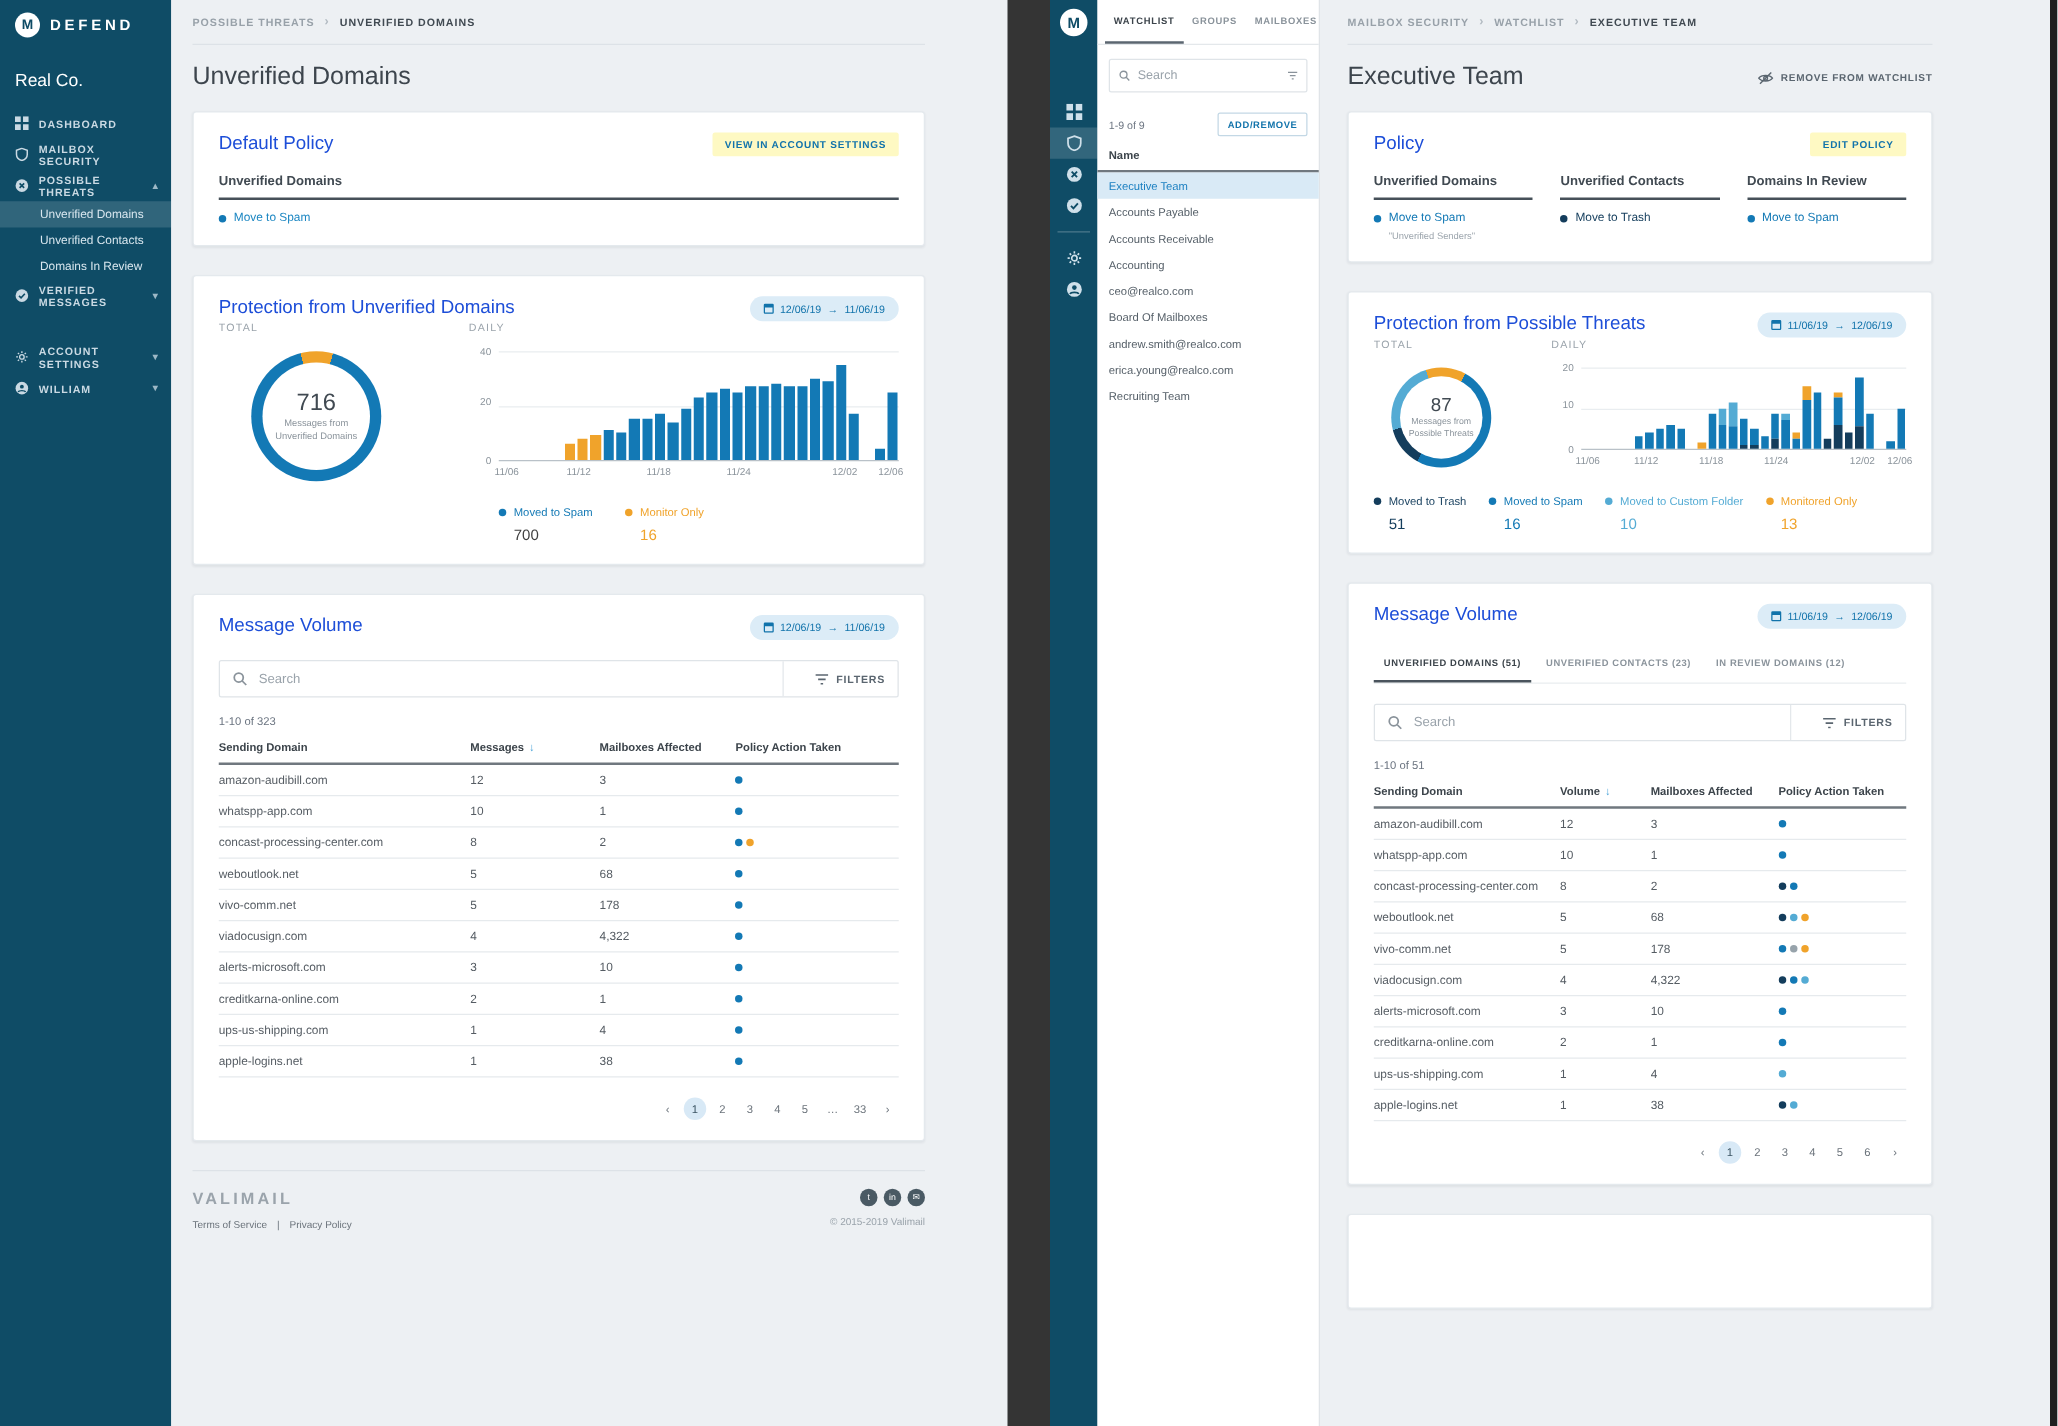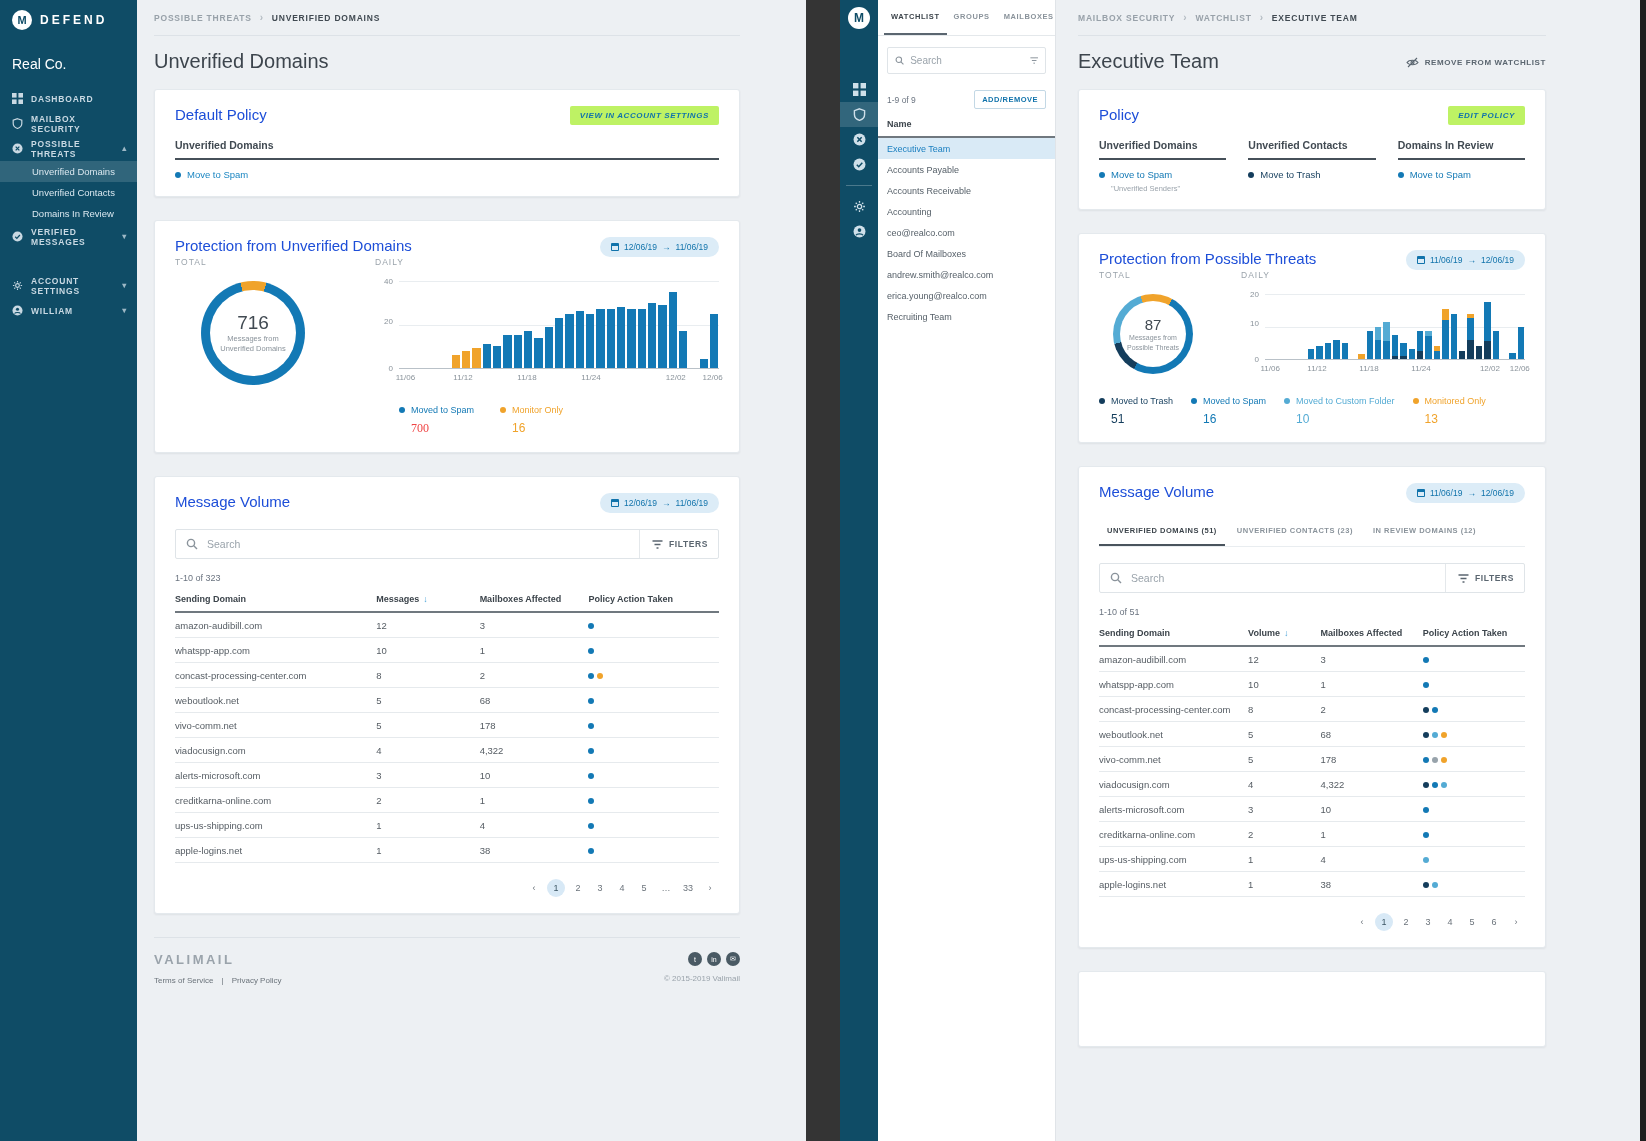--- a/index.html
+++ b/index.html
@@ -30,22 +30,22 @@
   .crumbbar .active { color:#414a52; }
   .crumb-sep { color:#b3bbc2; font-size:10px; }
   h1.page-title { font-size:20px; font-weight:normal; color:#3d454d; margin:14px 0 16px 0; }
   .titlebar { display:flex; align-items:center; justify-content:space-between; }
 
   .card { background:#fff; border:1px solid #e4e9ed; border-radius:3px; box-shadow:0 1px 2px rgba(33,43,54,0.07);
           padding:16px 20px; margin-bottom:23px; }
   .card-head { display:flex; align-items:flex-start; justify-content:space-between; }
   .card-title { font-size:15px; color:#1d4ed8; font-weight:normal; }
 
-  .btn-light { background:#bef264; color:#1173ab; border:none; border-radius:2px; padding:5px 10px;
-               font-size:8px; font-weight:bold; letter-spacing:0.6px; font-family:inherit; cursor:pointer;font-style:italic; }
+  .btn-light { background:#fef9c3; color:#1173ab; border:none; border-radius:2px; padding:5px 10px;
+               font-size:8px; font-weight:bold; letter-spacing:0.6px; font-family:inherit; cursor:pointer; }
   .btn-outline { background:#fff; color:#1173ab; border:1px solid #c3d8e5; border-radius:2px; padding:4px 7px;
                  font-size:7.5px; font-weight:bold; letter-spacing:0.5px; font-family:inherit; cursor:pointer; }
   .date-badge { display:flex; align-items:center; gap:5px; background:#dcecf7; color:#1173ab;
                 border-radius:13px; padding:5px 11px; font-size:8.5px; cursor:pointer; }
   .cal-icon { display:inline-block; width:8px; height:8px; border:1px solid #1173ab; border-top:3px solid #1173ab; border-radius:1px; }
 
   
   .policy-section-label { font-size:10.5px; font-weight:bold; color:#414a52; margin-top:14px; }
   .policy-underline { border-bottom:2px solid #465059; margin:7px 0 9px 0; }
   .policy-action { display:flex; align-items:center; gap:6px; font-size:9.5px; }
@@ -89,21 +89,21 @@
   .legend-val { font-size:12px; margin:6px 0 0 12px; }
 
   
   .searchbar { display:flex; align-items:center; border:1px solid #dfe4e8; border-radius:2px;
                height:30px; padding:0 10px; margin-top:16px; background:#fff; }
   .searchbar svg { flex-shrink:0; }
   .searchbar input { border:none; outline:none; flex:1; margin-left:9px; font-size:10.5px; color:#555;
                      font-family:inherit; background:transparent; }
   .searchbar input::placeholder { color:#9aa3ab; }
   .filters-btn { display:flex; align-items:center; gap:6px; font-size:8.5px; font-weight:bold; letter-spacing:0.6px;
-                 color:#5b6670; border-left:1px solid #e4e8eb; padding-left:12px; height:100%; cursor:pointer; }
+                 color:#5b6670; border-left:1px solid #e4e8eb; padding-left:25px; height:100%; cursor:pointer; }
   .count-label { font-size:9px; color:#6b7480; margin:14px 0 4px 0; }
   .vm-table { width:100%; }
   .vm-row { display:grid; align-items:center; border-bottom:1px solid #e6eaed; height:25px; font-size:9.5px; color:#555c63; }
   .vm-row.head { font-weight:bold; color:#3c444b; border-bottom:2px solid #70787f; font-size:9px; height:26px; }
   .grid-left { grid-template-columns:37% 19% 20% 24%; }
   .grid-right { grid-template-columns:35% 17% 24% 24%; }
   .sort-arrow { color:#4aa3d8; margin-left:4px; font-size:9px; }
   .dots-cell .dot { margin-right:3px; }
   .pagination { display:flex; justify-content:flex-end; align-items:center; gap:4px; margin-top:16px; }
   .page { min-width:18px; height:18px; display:flex; align-items:center; justify-content:center;
@@ -382,21 +382,21 @@
               <span class="xtick" style="left: 86.5%;">12/02</span>
               <span class="xtick" style="left: 98%;">12/06</span>
             </div>
           <div class="legend">
 
               <div class="legend-item">
                 <div class="legend-top">
                   <span class="dot" style="background: rgb(19, 121, 181);"></span>
                   <span style="color: rgb(19, 121, 181);">Moved to Spam</span>
                 </div>
-                <div class="legend-val" style="color: #ef4444; font-family: Liberation Serif, serif;">700</div>
+                <div class="legend-val" style="color: #404040;">700</div>
               </div>
 
               <div class="legend-item">
                 <div class="legend-top">
                   <span class="dot" style="background: rgb(240, 163, 43);"></span>
                   <span style="color: rgb(240, 163, 43);">Monitor Only</span>
                 </div>
                 <div class="legend-val" style="color: rgb(240, 163, 43);">16</div>
               </div>
             </div>

